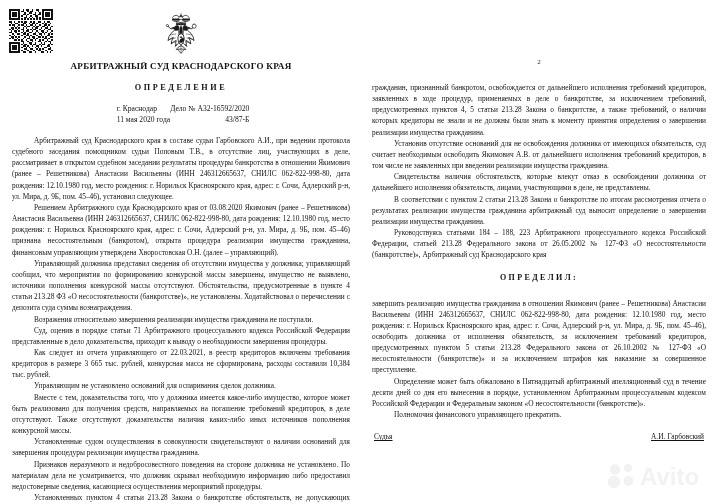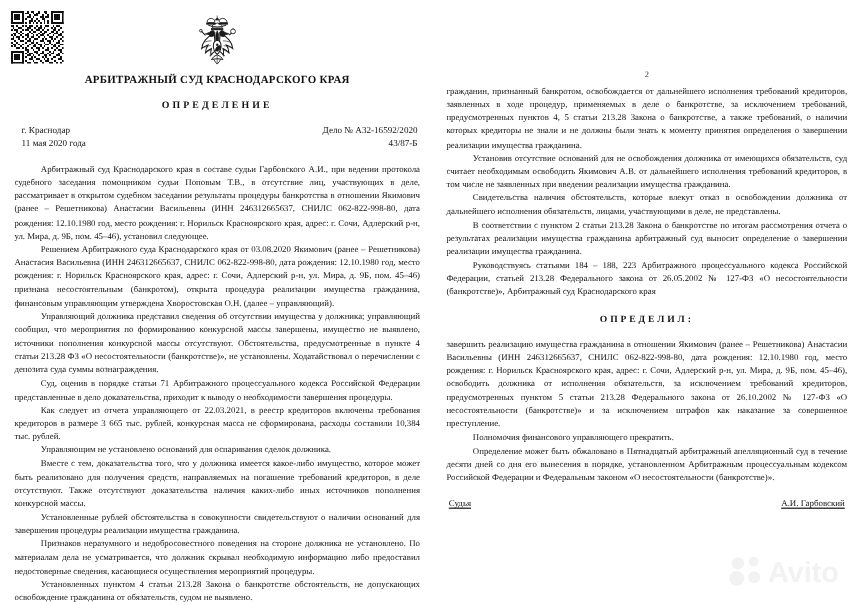--- a/index.html
+++ b/index.html
@@ -74,21 +74,21 @@
     text-align: center;
     font-weight: bold;
     font-size: 8.2px;
     letter-spacing: 2.6px;
     margin-top: 12px;
   }
 
   
   .meta {
     display: flex;
-    justify-content: space-between;
+    justify-content: center;
     align-items: flex-start;
     margin-top: 11px;
     font-size: 7.6px;
     line-height: 1.45;
   }
   .meta .left  { text-align: left; padding-left: 6px; }
   .meta .right { text-align: right; padding-right: 2px; }
 
   
   .body-text {
@@ -107,21 +107,21 @@
 
   
   .page-no {
     text-align: center;
     font-size: 7px;
     margin-top: 52px;
     margin-bottom: 2px;
     color: #2b2b2b;
   }
   .body-text.right-col {
-    margin-top: 4px;
+    margin-top: 16px;
   }
 
   .ruling-head {
     text-align: center;
     font-weight: bold;
     font-size: 8px;
     letter-spacing: 2.4px;
     margin: 12px 0 11px 0;
   }
 
@@ -458,25 +458,26 @@
         <div class="right">
           <div>Дело № А32-16592/2020</div>
           <div>43/87-Б</div>
         </div>
       </div>
 
       <div class="body-text">
         <p>Арбитражный суд Краснодарского края в составе судьи Гарбовского А.И., при ведении протокола судебного заседания помощником судьи Поповым Т.В., в отсутствие лиц, участвующих в деле, рассматривает в открытом судебном заседании результаты процедуры банкротства в отношении Якимович (ранее – Решетникова) Анастасии Васильевны (ИНН 246312665637, СНИЛС 062-822-998-80, дата рождения: 12.10.1980 год, место рождения: г. Норильск Красноярского края, адрес: г. Сочи, Адлерский р-н, ул. Мира, д. 9Б, пом. 45–46), установил следующее.</p>
         <p>Решением Арбитражного суда Краснодарского края от 03.08.2020 Якимович (ранее – Решетникова) Анастасия Васильевна (ИНН 246312665637, СНИЛС 062-822-998-80, дата рождения: 12.10.1980 год, место рождения: г. Норильск Красноярского края, адрес: г. Сочи, Адлерский р-н, ул. Мира, д. 9Б, пом. 45–46) признана несостоятельным (банкротом), открыта процедура реализации имущества гражданина, финансовым управляющим утверждена Хворостовская О.Н. (далее – управляющий).</p>
         <p>Управляющий должника представил сведения об отсутствии имущества у должника; управляющий сообщил, что мероприятия по формированию конкурсной массы завершены, имущество не выявлено, источники пополнения конкурсной массы отсутствуют. Обстоятельства, предусмотренные в пункте 4 статьи  213.28 ФЗ «О несостоятельности (банкротстве)», не установлены. Ходатайствовал о перечислении с депозита суда суммы вознаграждения.</p>
+        <p>Возражения относительно завершения реализации имущества гражданина не поступали.</p>
         <p>Суд, оценив в порядке статьи 71 Арбитражного процессуального кодекса Российской Федерации представленные в дело доказательства, приходит к выводу о необходимости завершения процедуры.</p>
         <p>Как следует из отчета управляющего от 22.03.2021, в реестр кредиторов включены требования кредиторов в размере 3 665 тыс. рублей, конкурсная масса не сформирована, расходы составили 10,384 тыс. рублей.</p>
         <p>Управляющим не установлено оснований для оспаривания сделок должника.</p>
         <p>Вместе с тем, доказательства того, что у должника имеется какое-либо имущество, которое может быть реализовано для получения средств, направляемых на погашение требований кредиторов, в деле отсутствуют. Также отсутствуют доказательства наличия каких-либо иных источников пополнения конкурсной массы.</p>
-        <p>Установленные рублей обстоятельства в совокупности свидетельствуют о наличии оснований для завершения процедуры реализации имущества гражданина.</p>
+        <p>Установленные судом осуществления в совокупности свидетельствуют о наличии оснований для завершения процедуры реализации имущества гражданина.</p>
         <p>Признаков неразумного и недобросовестного поведения на стороне должника не установлено. По материалам дела не усматривается, что должник скрывал необходимую информацию либо предоставил недостоверные сведения, касающиеся осуществления мероприятий процедуры.</p>
         <p>Установленных пунктом 4 статьи 213.28 Закона о банкротстве обстоятельств, не допускающих освобождение гражданина от обязательств, судом не выявлено.</p>
 
       </div>
     </div>
 
     <div class="sheet sheet-right">
 
       <div class="page-no">2</div>
 
@@ -485,22 +486,22 @@
         <p>Установив отсутствие оснований для не освобождения должника от имеющихся обязательств, суд считает необходимым освободить Якимович А.В. от дальнейшего исполнения требований кредиторов, в том числе не заявленных при введении реализации имущества гражданина.</p>
         <p>Свидетельства наличия обстоятельств, которые влекут отказ в освобождении должника от дальнейшего исполнения обязательств, лицами, участвующими в деле, не представлены.</p>
         <p>В соответствии с пунктом 2 статьи 213.28 Закона о банкротстве по итогам рассмотрения отчета о результатах реализации имущества гражданина арбитражный суд выносит определение о завершении реализации имущества гражданина.</p>
         <p>Руководствуясь статьями 184 –  188, 223 Арбитражного процессуального кодекса Российской Федерации,  статьей  213.28  Федерального  закона  от  26.05.2002 № 127-ФЗ «О несостоятельности (банкротстве)», Арбитражный суд Краснодарского края</p>
       </div>
 
       <div class="ruling-head">ОПРЕДЕЛИЛ:</div>
 
       <div class="body-text right-col">
         <p class="noindent">завершить реализацию имущества гражданина в отношении Якимович (ранее – Решетникова) Анастасии Васильевны (ИНН 246312665637, СНИЛС 062-822-998-80, дата рождения: 12.10.1980 год, место рождения: г. Норильск Красноярского края, адрес: г. Сочи, Адлерский р-н, ул. Мира, д. 9Б, пом. 45–46), освободить должника от исполнения обязательств, за исключением требований кредиторов, предусмотренных пунктом 5 статьи 213.28 Федерального закона от 26.10.2002 № 127-ФЗ  «О несостоятельности (банкротстве)» и за исключением  штрафов как наказание за совершенное преступление.</p>
+        <p>Определение может быть обжаловано в Пятнадцатый арбитражный апелляционный суд в течение десяти дней со дня его вынесения в порядке, установленном Арбитражным  процессуальным  кодексом  Российской  Федерации  и  Федеральным законом «О несостоятельности (банкротстве)».</p>
         <p>Полномочия финансового управляющего прекратить.</p>
-        <p>Определение может быть обжаловано в Пятнадцатый арбитражный апелляционный суд в течение десяти дней со дня его вынесения в порядке, установленном Арбитражным  процессуальным  кодексом  Российской  Федерации  и  Федеральным законом «О несостоятельности (банкротстве)».</p>
       </div>
 
       <div class="signature">
         <span>Судья</span>
         <span>А.И. Гарбовский</span>
       </div>
     </div>
   </div>
 
   <div class="watermark">

